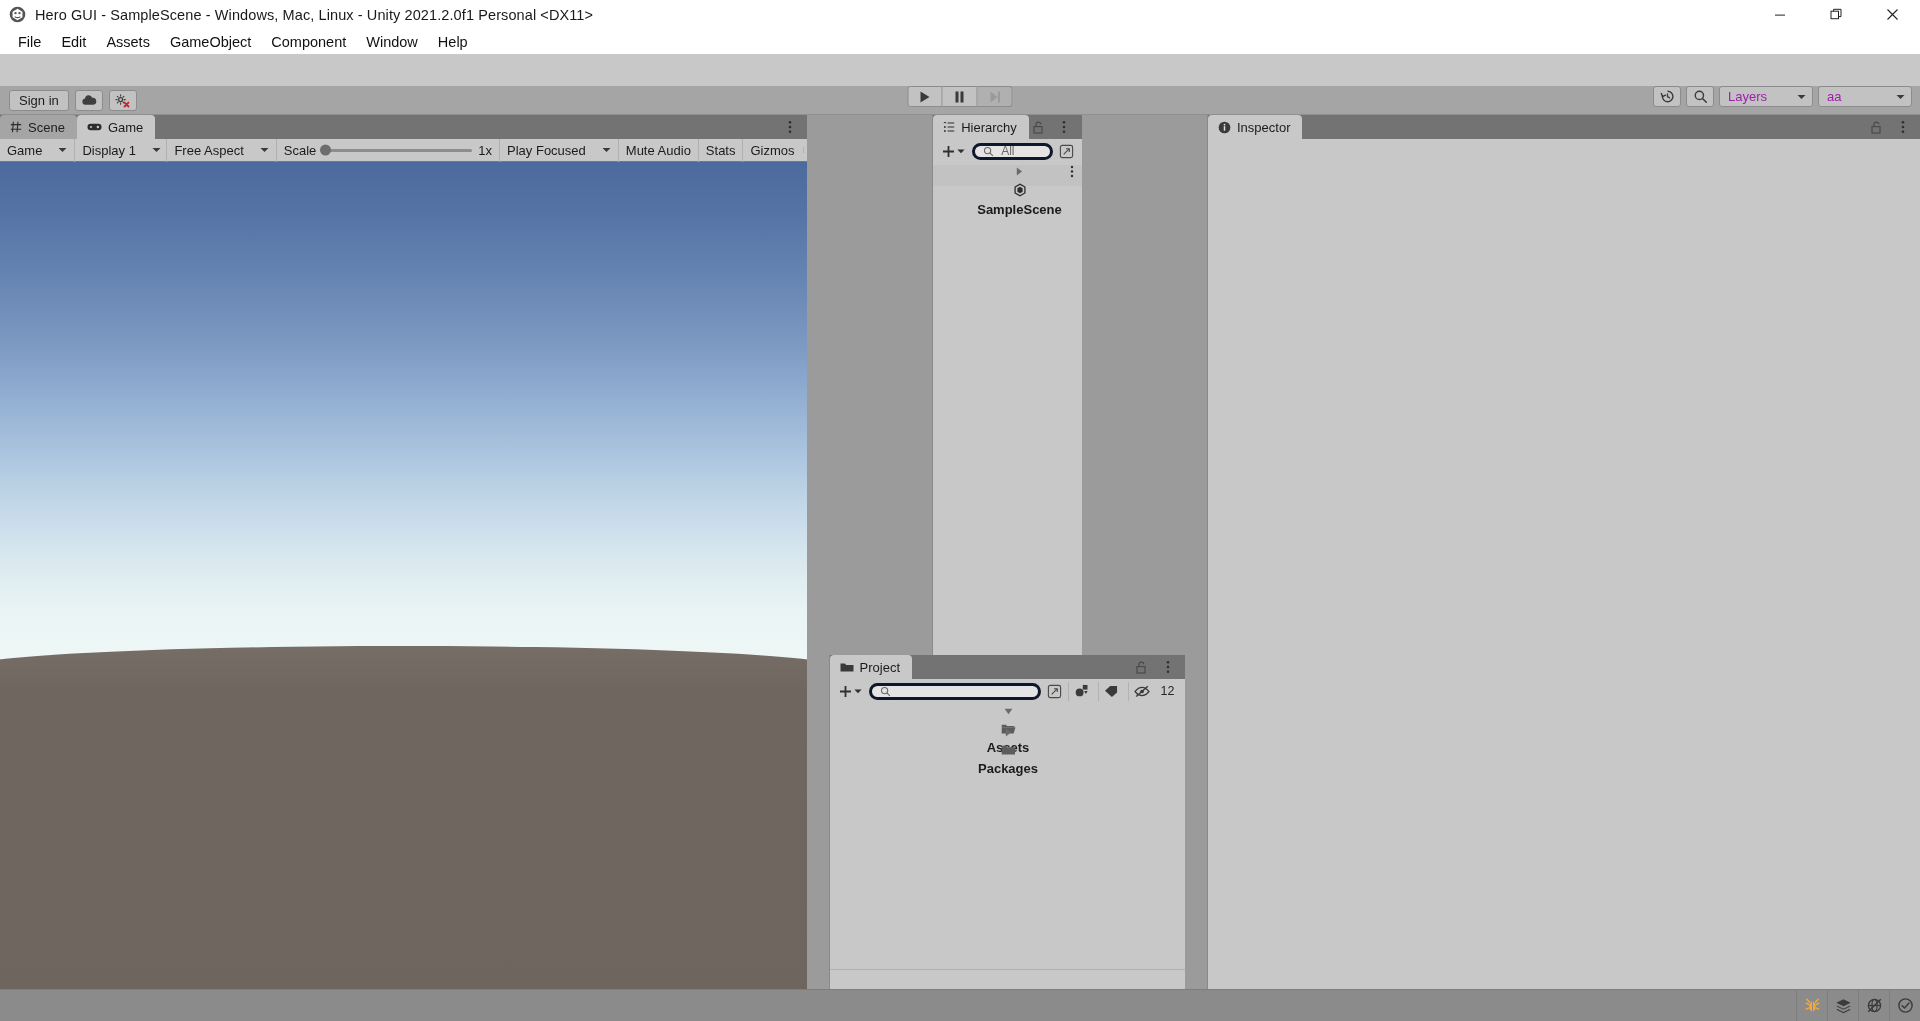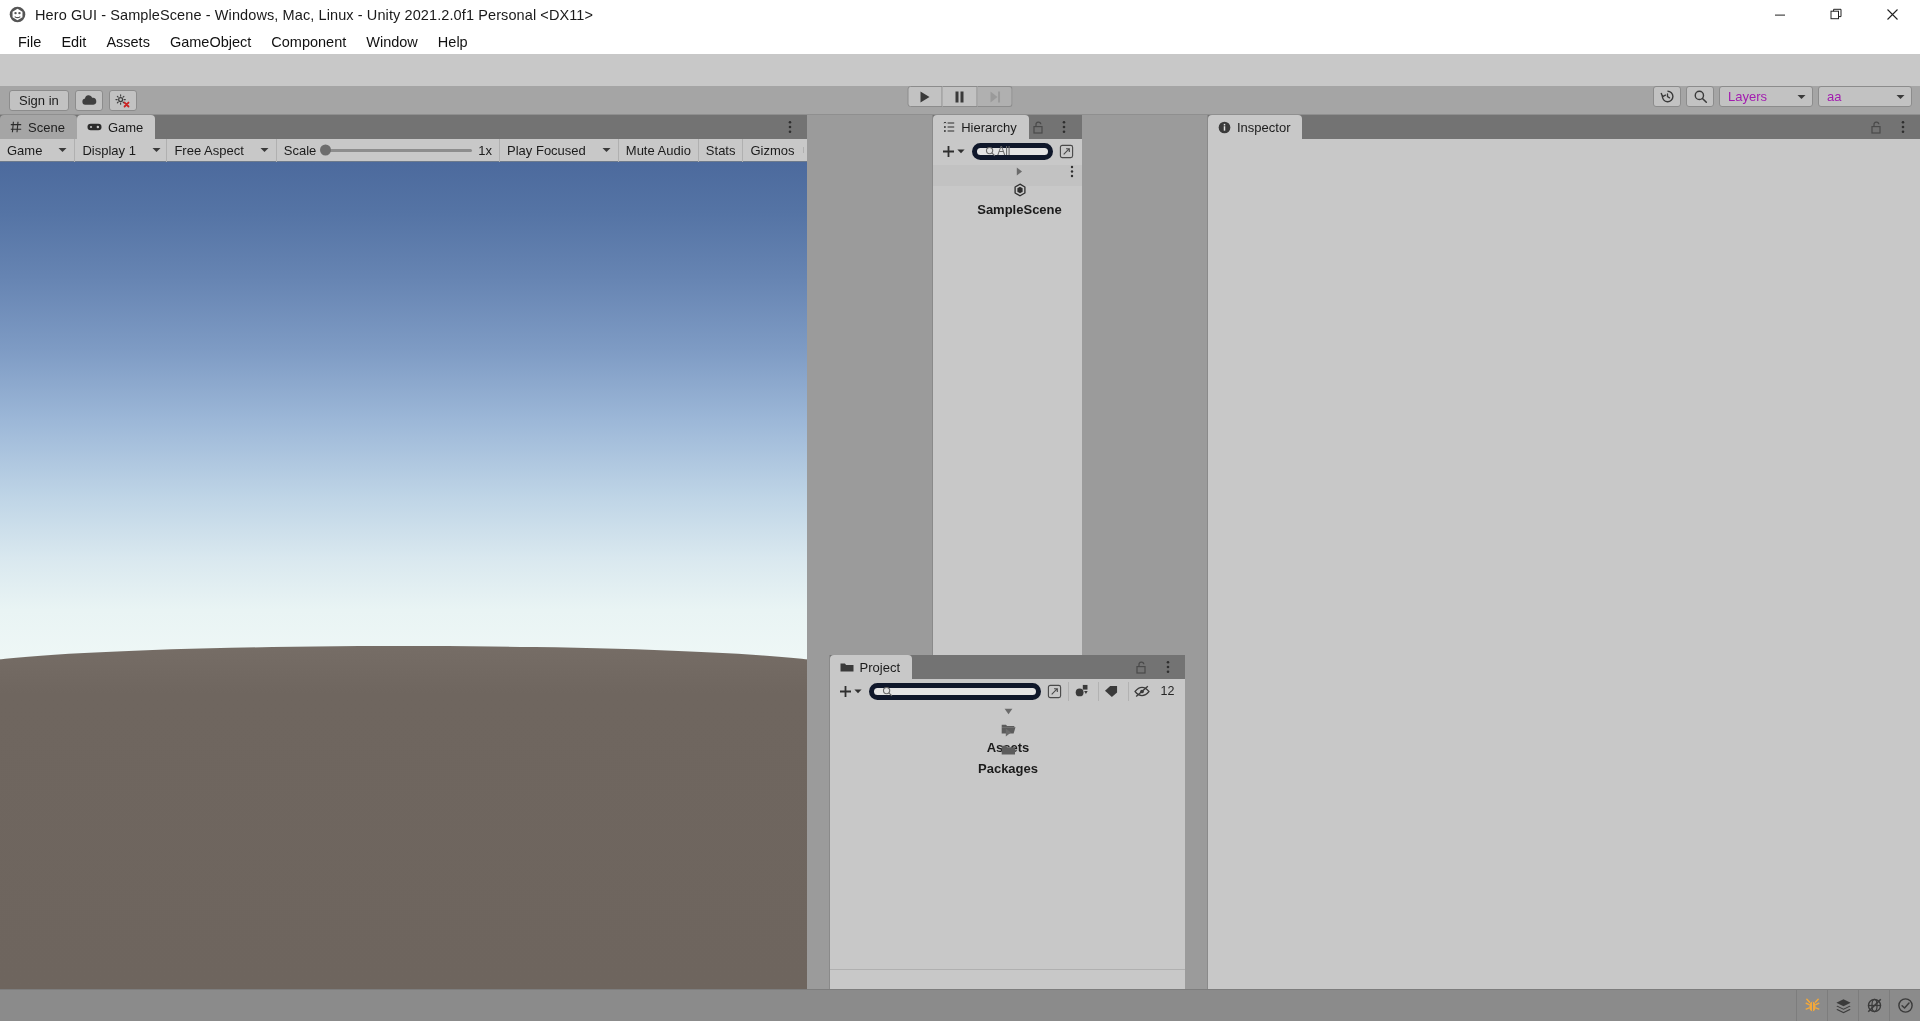--- a/index.html
+++ b/index.html
@@ -118,22 +118,22 @@
   }
 
   
   .right-col { width:400px; display:flex; flex-direction:column; background:#9b9b9b; flex:0 0 400px;align-items:center; }
   .hier-panel { height:540px; flex:0 0 540px; border-left:1px solid #8a8a8a; }
   .proj-panel { flex:1; border-left:1px solid #8a8a8a; min-height:0; }
 
   .search-row { height:24px; display:flex; align-items:center; gap:4px; padding:0 6px; background:#c8c8c8; flex:0 0 24px; }
   .plus-drop { display:flex; align-items:center; gap:2px; padding:0 3px; }
   .search-field {
-    flex:1; height:17px; background:#e4e4e4; border:5px solid #0f172a; border-radius:9px;
-    display:flex; align-items:center; gap:1px; padding:0 4px 0 8px; font-size:12px; color:#6a6a6a;
+    flex:1; height:17px; background:#e4e4e4; border:3px solid #0f172a; border-radius:9px;
+    display:flex; align-items:center; gap:7px; padding:0 4px 0 8px; font-size:12px; color:#6a6a6a;
   }
   .search-ph { flex:1; }
   .icon-btn { width:19px; height:19px; display:flex; align-items:center; justify-content:center; }
   .pbtn {
     height:19px; display:flex; align-items:center; justify-content:center;
     padding:0 5px; border-left:1px solid #b2b2b2; gap:2px;
   }
   .count-lbl { font-size:12.5px; color:#262626;margin-left:9px; }
 
   .tree { flex:1; overflow:hidden; background:#c8c8c8; padding-top:2px; }

